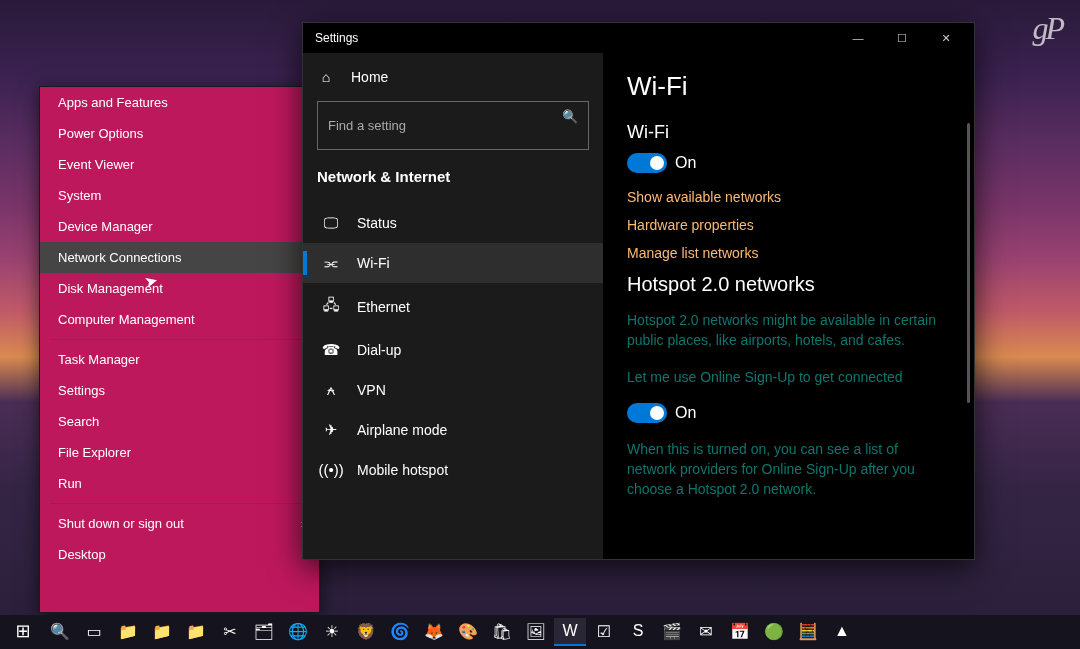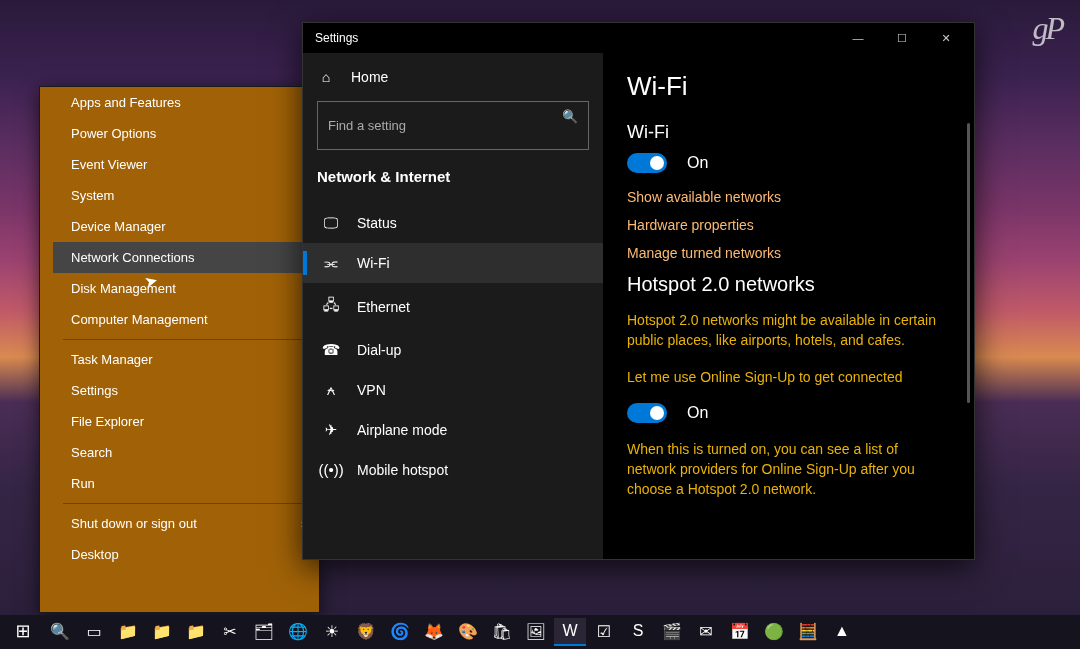--- a/index.html
+++ b/index.html
@@ -15,23 +15,22 @@
   .watermark { position:absolute; top:10px; right:18px; font-size:32px; font-style:italic; color:rgba(255,255,255,.7); font-family:Georgia,serif; letter-spacing:-3px;}
   
   .taskbar { position:absolute; left:0; right:0; bottom:0; height:34px; background:#15131d; display:flex; align-items:center; padding:0 4px; gap:2px;}
   .tb-item { width:32px; height:28px; display:flex; align-items:center; justify-content:center; color:#fff; font-size:16px; cursor:pointer; border-bottom:2px solid transparent;}
   .tb-item.active { background:#2a2636; border-bottom-color:#0078d7;}
   .tb-sep { flex:1; }
   .start-btn { width:38px; font-size:18px;}
   
   .winx {
     position:absolute; left:39px; top:86px; width:281px; height:527px;
-    background:#a16207; color:#fff; font-size:13px; border:1px solid #1a1a1a;
+    background:#be185d; color:#fff; font-size:13px; border:1px solid #1a1a1a;
     box-shadow:0 4px 18px rgba(0,0,0,.6);
-    padding-left:13px;
   }
   .winx-item { padding:8px 18px; cursor:pointer; position:relative;}
   .winx-item.hl { background:#454545;}
   .winx-sep { height:1px; background:#4a4a4a; margin:4px 10px;}
   .winx-item .chev { position:absolute; right:14px; top:8px; font-size:13px; color:#fff;}
   .cursor { position:absolute; left:144px; top:272px; width:12px; height:16px; color:#fff; font-size:16px; pointer-events:none; transform:rotate(-15deg);}
   
   .settings {
     position:absolute; left:302px; top:22px; width:673px; height:538px;
     background:#000; border:1px solid #333; box-shadow:0 8px 30px rgba(0,0,0,.7);
@@ -50,25 +49,25 @@
   .search-wrap{position:relative;}
   .search-wrap .sico{position:absolute; right:10px; top:8px; color:#ccc; font-size:13px;}
   .nav-heading { padding:4px 14px 18px 14px; font-weight:600; font-size:15px;}
   .nav-item { display:flex; align-items:center; gap:16px; padding:11px 14px 11px 18px; font-size:14px; cursor:pointer; position:relative;}
   .nav-item.active { background:#2e2e2e;}
   .nav-item.active::before{content:""; position:absolute; left:0; top:8px; bottom:8px; width:4px; background:#0078d7;}
   .nav-item .ico{width:20px; display:flex; justify-content:center; font-size:15px;}
   .content { flex:1; padding:18px 24px 0 24px; overflow:hidden; position:relative;}
   .content h1 { font-weight:300; font-size:26px; margin-bottom:20px;}
   .content h2 { font-weight:400; font-size:18px; margin:0 0 10px 0;}
-  .toggle { display:flex; align-items:center; gap:20px; margin-bottom:16px;}
+  .toggle { display:flex; align-items:center; gap:8px; margin-bottom:16px;}
   .toggle-sw { width:40px; height:20px; border-radius:10px; background:#0078d7; position:relative; cursor:pointer;}
   .toggle-sw::after{content:""; position:absolute; right:3px; top:3px; width:14px; height:14px; border-radius:50%; background:#fff;}
   .link { color:#fdba74; font-size:14px; margin-bottom:12px; cursor:pointer;}
-  .content p { font-size:14px; line-height:1.45; color:#eab308; margin-bottom:16px;}
+  .content p { font-size:14px; line-height:1.45; color:#0f766e; margin-bottom:16px;}
   .content .h2b { font-weight:400; font-size:20px; margin:10px 0 14px 0;}
   .scrollbar { position:absolute; right:4px; top:70px; width:3px; height:280px; background:#555; border-radius:2px;}
 </style>
 </head>
 <body>
 
 <div class="watermark">gP</div>
 
 <div class="winx">
   <div id="winx-g1">
@@ -78,22 +77,22 @@
       <div class="winx-item">System</div>
       <div class="winx-item">Device Manager</div>
       <div class="winx-item hl">Network Connections</div>
       <div class="winx-item">Disk Management</div>
       <div class="winx-item">Computer Management</div>
     </div>
   <div class="winx-sep"></div>
   <div id="winx-g2">
       <div class="winx-item">Task Manager</div>
       <div class="winx-item">Settings</div>
+      <div class="winx-item">Search</div>
       <div class="winx-item">File Explorer</div>
-      <div class="winx-item">Search</div>
       <div class="winx-item">Run</div>
     </div>
   <div class="winx-sep"></div>
   <div id="winx-g3">
       <div class="winx-item">Shut down or sign out<span class="chev">›</span></div>
       <div class="winx-item">Desktop</div>
     </div>
 </div>
 <div class="cursor">➤</div>
 
@@ -151,21 +150,21 @@
       <div class="scrollbar"></div>
       <h1>Wi-Fi</h1>
       <h2>Wi-Fi</h2>
       <div class="toggle">
         <div class="toggle-sw"></div>
         <span>On</span>
       </div>
       <div id="links">
           <div class="link">Show available networks</div>
           <div class="link">Hardware properties</div>
-          <div class="link">Manage turned networks</div>
+          <div class="link">Manage list networks</div>
         </div>
       <div class="h2b">Hotspot 2.0 networks</div>
       <p>Hotspot 2.0 networks might be available in certain public places, like airports, hotels, and cafes.</p>
       <p>Let me use Online Sign-Up to get connected</p>
       <div class="toggle">
         <div class="toggle-sw"></div>
         <span>On</span>
       </div>
       <p>When this is turned on, you can see a list of network providers for Online Sign-Up after you choose a Hotspot 2.0 network.</p>
     </div>

